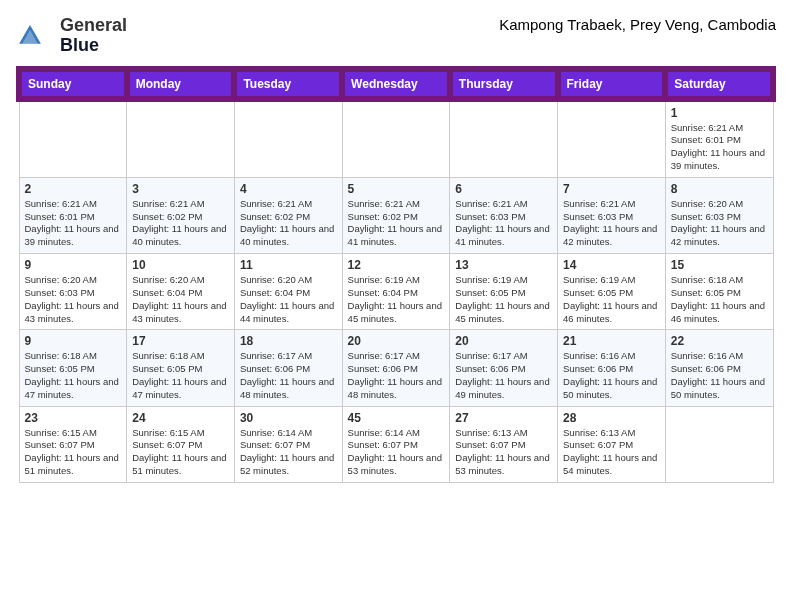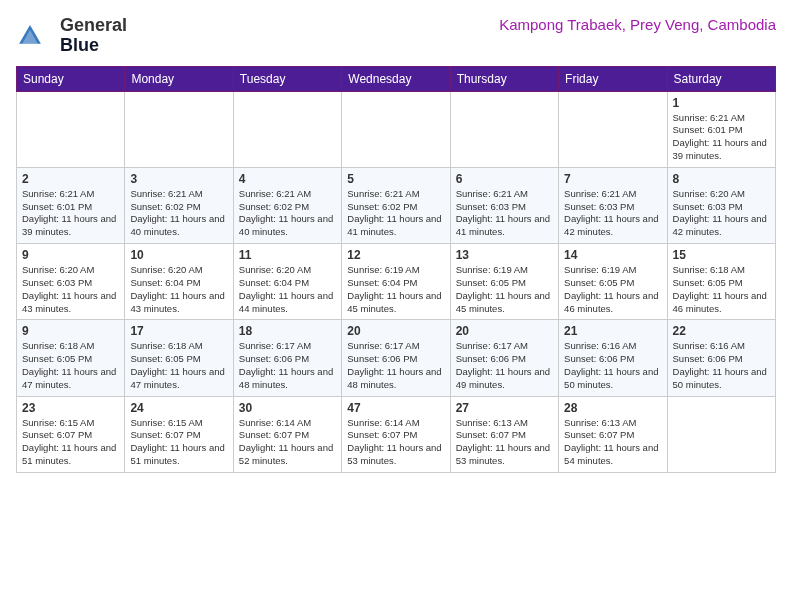--- a/index.html
+++ b/index.html
@@ -35,35 +35,35 @@
     .title-block {
       text-align: right;
     }
     .month-year {
       font-size: 32px;
       font-weight: bold;
       color: #333;
     }
     .location {
       font-size: 15px;
-      color: #a21caf;
+      color: #000000;
     }
     .calendar {
       width: 100%;
       border-collapse: collapse;
       border: 1px solid #ccc;
     }
     .calendar th {
-      background-color: #4c1d95;
+      background-color: #6d28d9;
       color: #fff;
       font-size: 12px;
-      font-weight: normal;
+      font-weight: bold;
       padding: 5px 6px;
       text-align: left;
-      border: 1px solid #701a75;
+      border: 6px solid #701a75;
     }
     .calendar td {
       vertical-align: top;
       border: 1px solid #ccc;
       padding: 4px 5px;
       width: 107px;
       min-height: 70px;
       font-size: 10px;
       color: #333;
       background: #fff;
@@ -276,21 +276,21 @@
 Sunset: 6:07 PM
 Daylight: 11 hours and 51 minutes.</div>
         </td>
         <td>
           <div class="day-number">30</div>
           <div class="day-info" style="white-space: pre-line;">Sunrise: 6:14 AM
 Sunset: 6:07 PM
 Daylight: 11 hours and 52 minutes.</div>
         </td>
         <td>
-          <div class="day-number">47</div>
+          <div class="day-number">45</div>
           <div class="day-info" style="white-space: pre-line;">Sunrise: 6:14 AM
 Sunset: 6:07 PM
 Daylight: 11 hours and 53 minutes.</div>
         </td>
         <td>
           <div class="day-number">27</div>
           <div class="day-info" style="white-space: pre-line;">Sunrise: 6:13 AM
 Sunset: 6:07 PM
 Daylight: 11 hours and 53 minutes.</div>
         </td>

